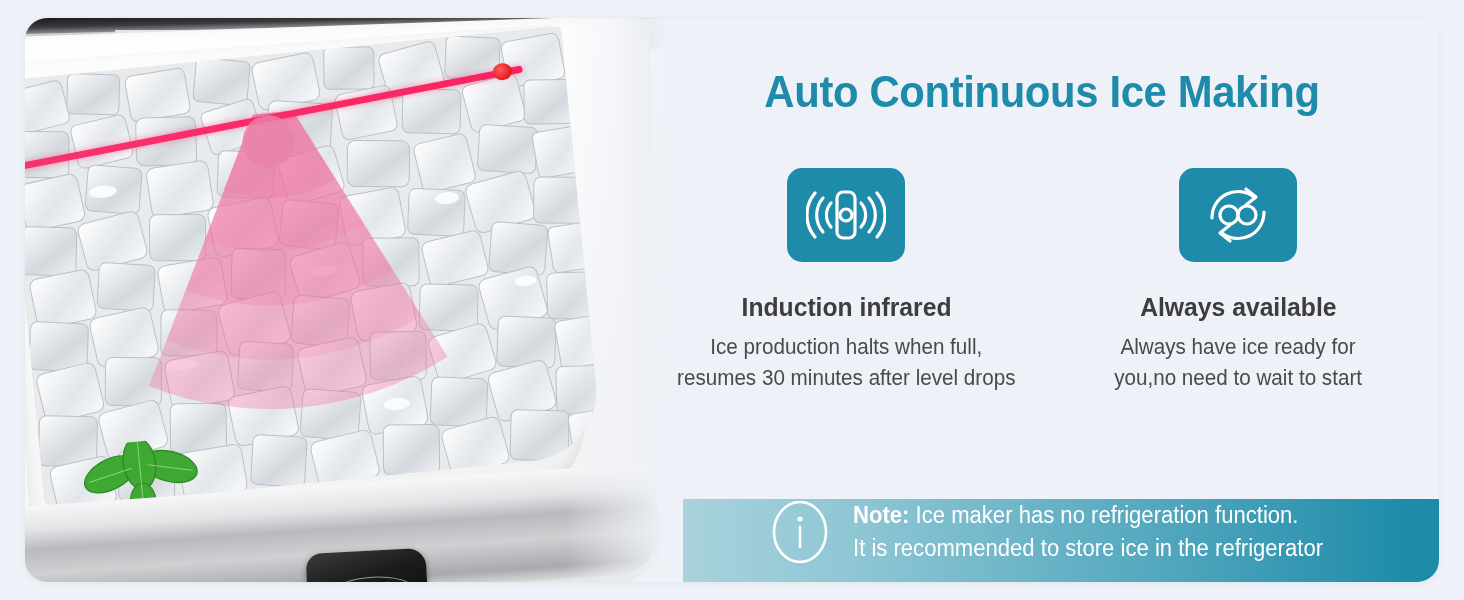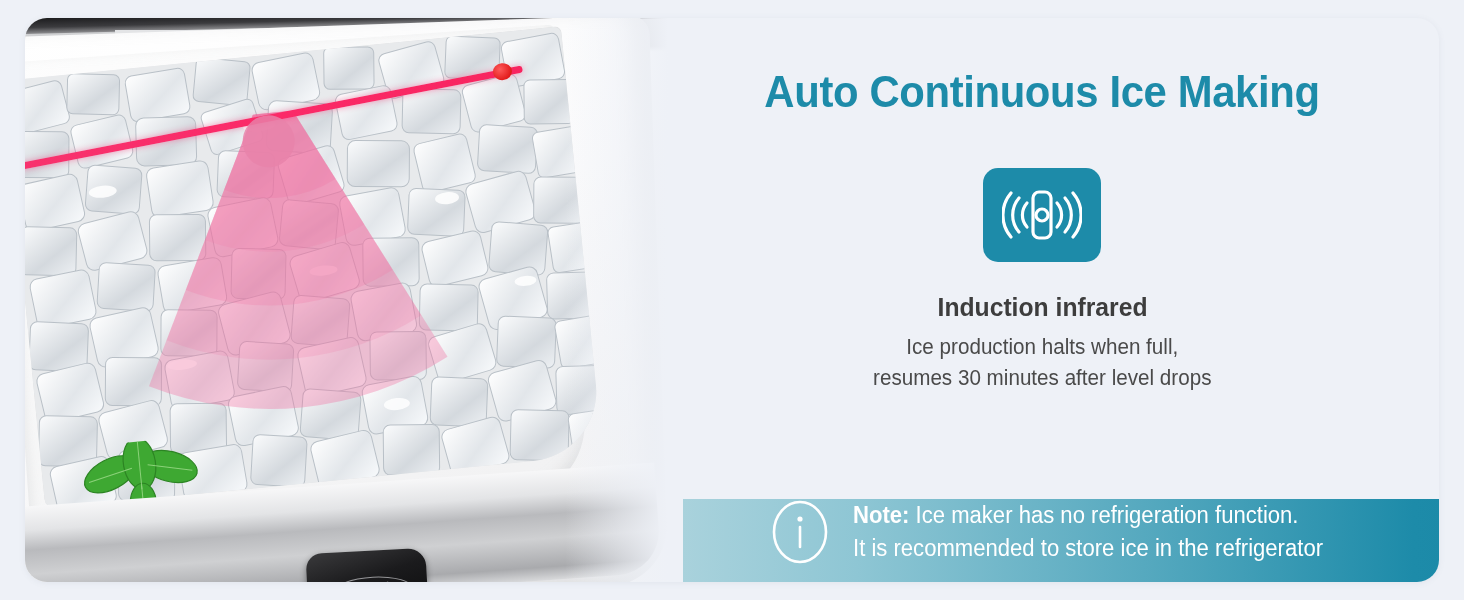--- a/index.html
+++ b/index.html
@@ -498,20 +498,37 @@
               <path d="M71,7 A34,34 0 0,1 71,51"></path>
             </svg>
           </div>
           <div class="feature-title">Induction infrared</div>
           <div class="feature-desc">
             <div>Ice production halts when full,</div>
             <div>resumes 30 minutes after level drops</div>
           </div>
         </div>
 
+        <div class="feature">
+          <div class="icon-box">
+            <svg width="72" height="62" viewBox="0 0 72 62" fill="none" stroke="#ffffff" stroke-width="3.2" stroke-linecap="round" stroke-linejoin="round">
+              <path d="M10,34 A26,26 0 0,1 52,13"></path>
+              <path d="M62,28 A26,26 0 0,1 20,49"></path>
+              <path d="M44,5 L54,13 L44,21"></path>
+              <path d="M28,41 L18,49 L28,57"></path>
+              <path d="M27,31 m-9,0 a9,9 0 1,0 18,0 a9,9 0 1,0 -18,0"></path>
+              <path d="M45,31 m-9,0 a9,9 0 1,0 18,0 a9,9 0 1,0 -18,0"></path>
+            </svg>
+          </div>
+          <div class="feature-title">Always available</div>
+          <div class="feature-desc">
+            <div>Always have ice ready for</div>
+            <div>you,no need to wait to start</div>
+          </div>
+        </div>
 
       </div>
     </div>
 
     <div class="note-bar">
       <div class="note-icon">
         <svg width="66" height="66" viewBox="0 0 66 66" fill="none" stroke="#ffffff" stroke-width="2.6">
           <ellipse cx="33" cy="33" rx="26" ry="30"></ellipse>
           <circle cx="33" cy="20" r="2.6" fill="#ffffff" stroke="none"></circle>
           <path d="M33,28 L33,48" stroke-linecap="round"></path>

